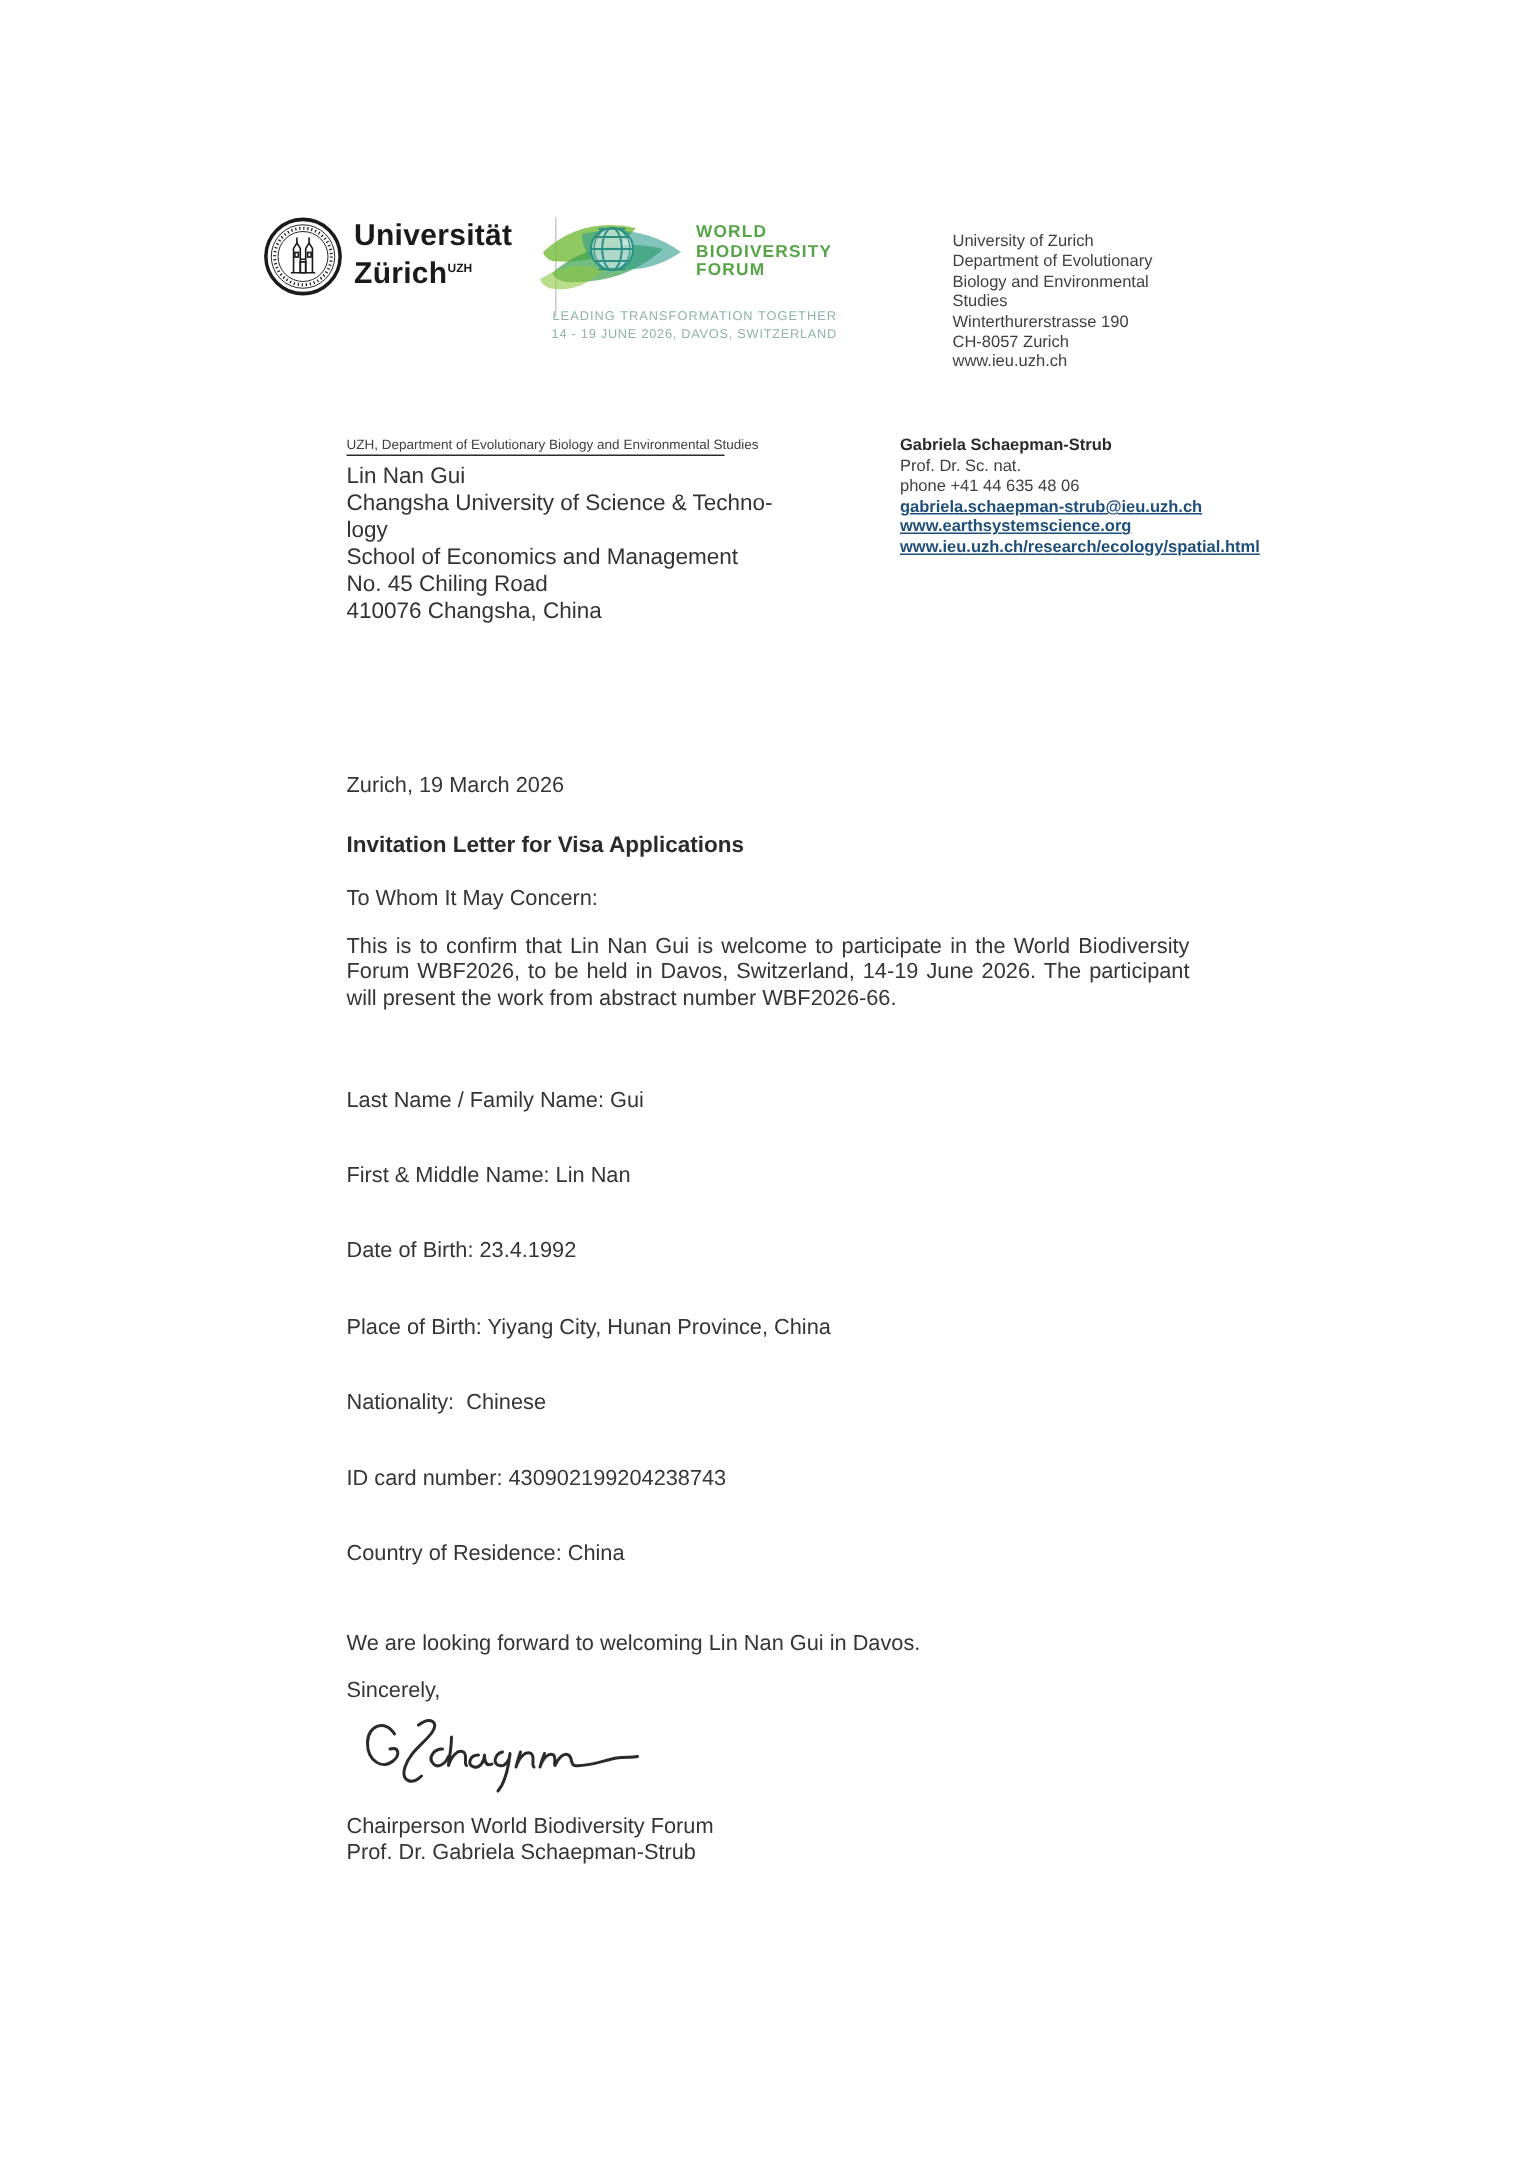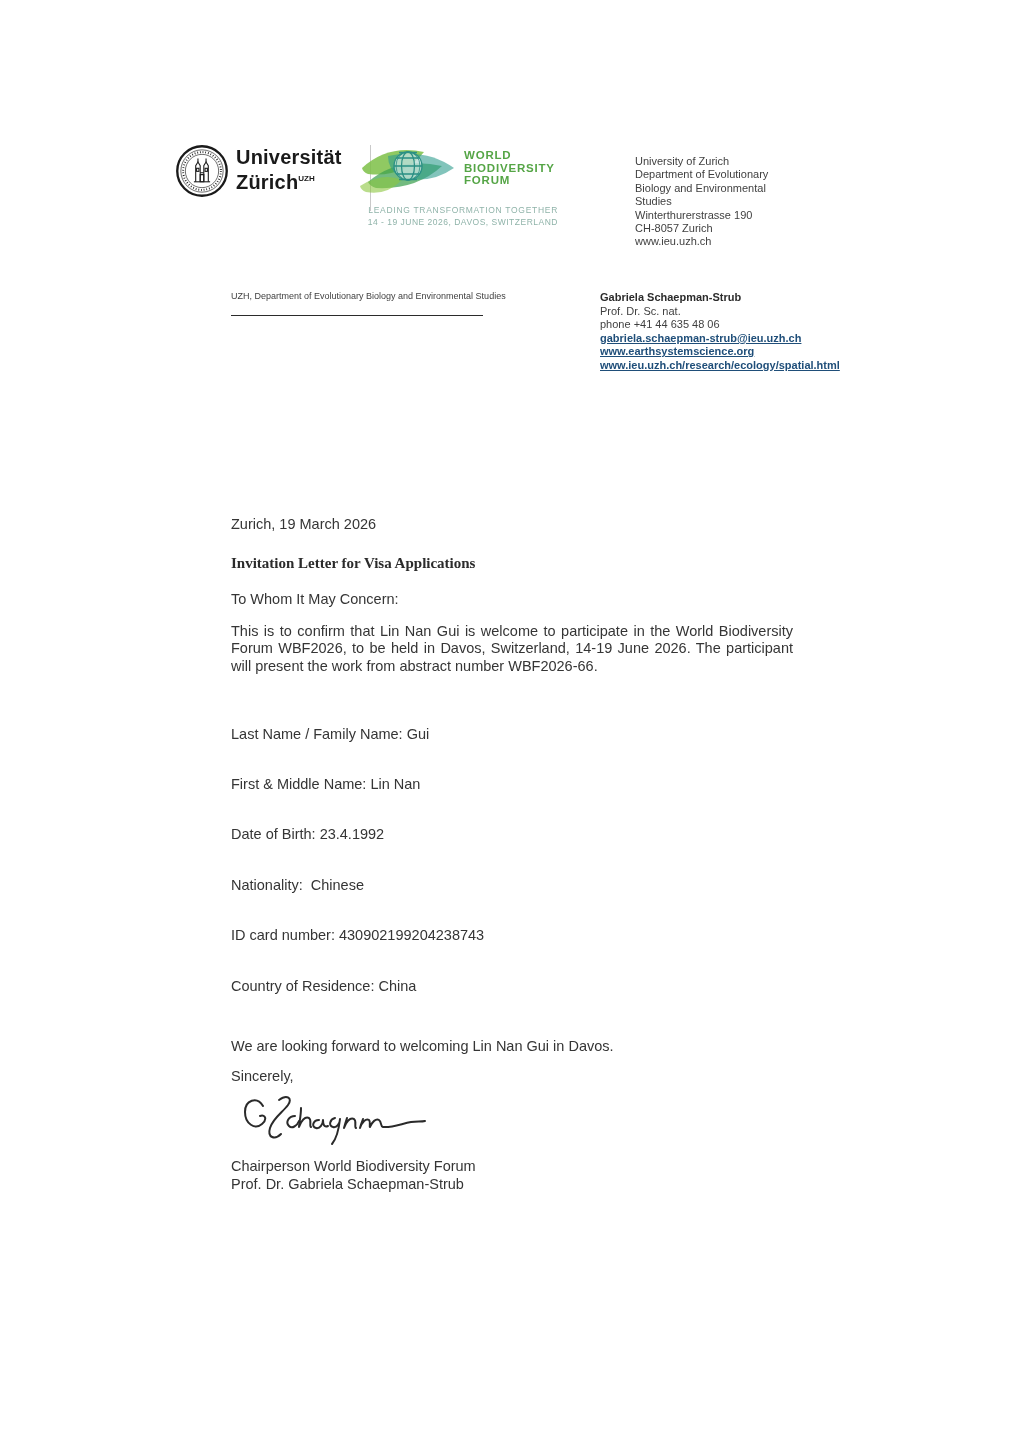--- a/index.html
+++ b/index.html
@@ -25,31 +25,31 @@
   .wbf-top { display: flex; align-items: flex-start; }
   .wbf-leaves { width: 102px; height: 58px; flex: 0 0 auto; }
   .wbf-title { margin-left: 4px; margin-top: 7px; font-weight: bold; font-size: 11.5px; line-height: 12.5px; letter-spacing: 0.8px; }
   .wbf-tagline { margin-top: 4px; text-align: right; font-size: 8.5px; letter-spacing: 0.7px; line-height: 12px; }
   .wbf-dateline { text-align: right; font-size: 8.5px; letter-spacing: 0.5px; line-height: 12px; }
 
   .hq-address { position: absolute; left: 635px; top: 155px; font-size: 11px; line-height: 13.4px; color: #3f3f3f; }
 
   
   .recipient { position: absolute; left: 231px; top: 291px; width: 285px; }
-  .sender-line { font-size: 9px; color: #3f3f3f; padding-bottom: 14px; border-bottom: 1.5px solid #2b2b2b; width: 252px; white-space: nowrap; }
+  .sender-line { font-size: 9px; color: #3f3f3f; padding-bottom: 2px; border-bottom: 1.5px solid #2b2b2b; width: 252px; white-space: nowrap; }
   .recipient-lines { margin-top: 5px; font-size: 15px; line-height: 18px; color: #333; }
 
   .contact { position: absolute; left: 600px; top: 291px; font-size: 11px; line-height: 13.6px; color: #3f3f3f; }
   .contact-name { font-weight: bold; color: #2b2b2b; }
   .contact a { display: block; text-decoration: underline; font-weight: bold; }
 
   
   .body-col { position: absolute; left: 231px; top: 516px; width: 562px; font-size: 14.5px; line-height: 17.5px; color: #353535; }
   .dateline { margin-bottom: 21px; }
-  .subject { font-weight: bold; color: #2b2b2b; margin-bottom: 19px; font-size: 15px; font-family: Liberation Serif, serif; }
+  .subject { font-weight: bold; color: #2b2b2b; margin-bottom: 19px; font-size: 15px; }
   .salutation { margin-bottom: 14px; }
   .para { text-align: justify; margin-bottom: 17px; }
   .para2 { margin-bottom: 15px; }
   .details { line-height: 16.8px; margin-bottom: 10px; white-space: pre-wrap; }
   .closing { margin-top: 9px; margin-bottom: 13px; }
   .valediction { margin-bottom: 2px; }
   .signature { margin-left: 8px; height: 62px; }
   .signer { margin-top: 4px; line-height: 17.5px; }
 </style>
 </head>
@@ -113,40 +113,49 @@
     <div>Department of Evolutionary</div>
     <div>Biology and Environmental</div>
     <div>Studies</div>
     <div>Winterthurerstrasse 190</div>
     <div>CH-8057 Zurich</div>
     <div>www.ieu.uzh.ch</div>
   </div>
 
   <div class="recipient">
     <div class="sender-line">UZH, Department of Evolutionary Biology and Environmental Studies</div>
+    <div class="recipient-lines">
+      <div>Lin Nan Gui</div>
+      <div>Changsha University of Science &amp; Techno-</div>
+      <div>logy</div>
+      <div>School of Economics and Management</div>
+      <div>No. 45 Chiling Road</div>
+      <div>410076 Changsha, China</div>
+    </div>
   </div>
 
   <div class="contact">
     <div class="contact-name">Gabriela Schaepman-Strub</div>
     <div>Prof. Dr. Sc. nat.</div>
     <div>phone +41 44 635 48 06</div>
     <a href="#" style="color: rgb(31, 78, 121);">gabriela.schaepman-strub@ieu.uzh.ch</a>
     <a href="#" style="color: rgb(31, 78, 121);">www.earthsystemscience.org</a>
     <a href="#" style="color: rgb(31, 78, 121);">www.ieu.uzh.ch/research/ecology/spatial.html</a>
   </div>
 
   <div class="body-col">
     <div class="dateline">Zurich, 19 March 2026</div>
     <div class="subject">Invitation Letter for Visa Applications</div>
     <div class="salutation">To Whom It May Concern:</div>
     <div class="para">This is to confirm that Lin Nan Gui is welcome to participate in the World Biodiversity Forum WBF2026, to be held in Davos, Switzerland, 14-19 June 2026. The participant will present the work from abstract number WBF2026-66.</div>
     <div class="details">
       <div>Last Name / Family Name: Gui</div>
       <div>First &amp; Middle Name: Lin Nan</div>
       <div>Date of Birth: 23.4.1992</div>
+      <div>Place of Birth: Yiyang City, Hunan Province, China</div>
       <div>Nationality:  Chinese</div>
       <div>ID card number: 430902199204238743</div>
       <div>Country of Residence: China</div>
     </div>
     <div class="closing">We are looking forward to welcoming Lin Nan Gui in Davos.</div>
     <div class="valediction">Sincerely,</div>
     <svg class="signature" viewBox="0 0 200 62" width="200" height="62">
       <g stroke="#2a2a2a" stroke-width="2" fill="none" stroke-linecap="round" stroke-linejoin="round">
 
         <path d="M24 18 C18 8 6 12 6 24 C6 36 16 42 23 36 C28 32 27 26 21 28"></path>

